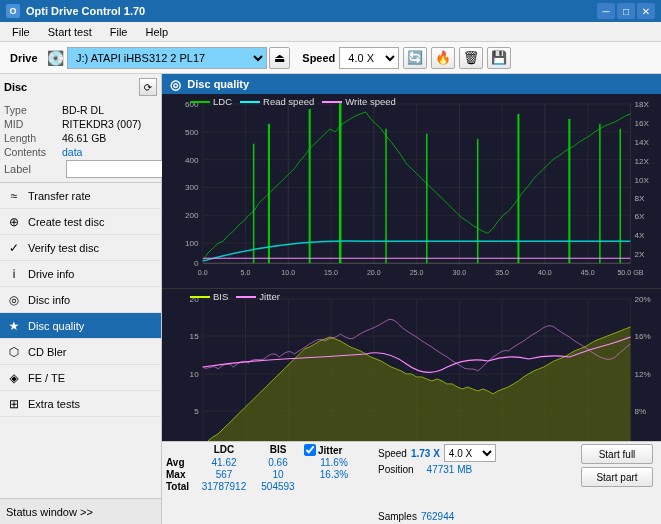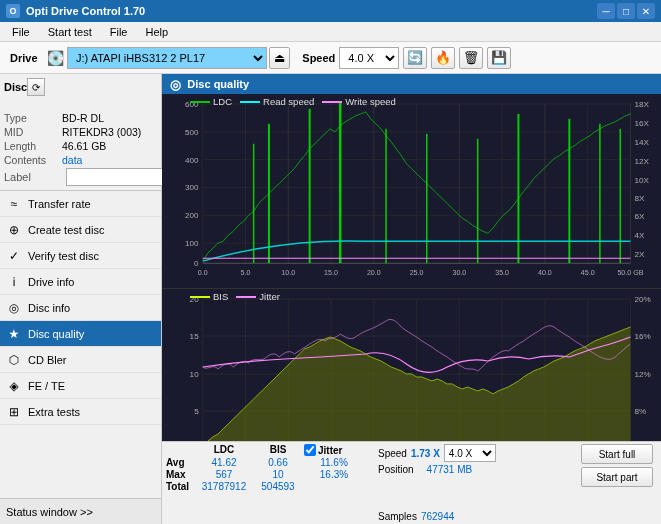--- a/index.html
+++ b/index.html
@@ -129,23 +129,23 @@
       flex-shrink: 0;
     }
 
     
     .disc-panel {
       border-bottom: 1px solid #c8c8c8;
       padding: 4px;
     }
     .disc-header {
       display: flex;
-      justify-content: flex-start;
-      align-items: center;
-      margin-bottom: 16px;
+      justify-content: space-between;
+      align-items: center;
+      margin-bottom: 8px;
     }
     .disc-title { font-weight: bold; font-size: 11px; }
     .disc-icon-btn {
       width: 18px; height: 18px;
       border: 1px solid #aaa;
       background: linear-gradient(to bottom, #fff, #e0e0e0);
       cursor: pointer;
       display: flex; align-items: center; justify-content: center;
       font-size: 10px;
     }
@@ -365,21 +365,21 @@
       <div class="disc-header">
         <span class="disc-title">Disc</span>
         <button class="disc-icon-btn">⟳</button>
       </div>
       <div class="disc-row">
         <span class="disc-row-label">Type</span>
         <span class="disc-row-value">BD-R DL</span>
       </div>
       <div class="disc-row">
         <span class="disc-row-label">MID</span>
-        <span class="disc-row-value">RITEKDR3 (003)</span>
+        <span class="disc-row-value">RITEKDR3 (007)</span>
       </div>
       <div class="disc-row">
         <span class="disc-row-label">Length</span>
         <span class="disc-row-value">46.61 GB</span>
       </div>
       <div class="disc-row">
         <span class="disc-row-label">Contents</span>
         <span class="disc-row-value blue">data</span>
       </div>
       <div class="label-row">

